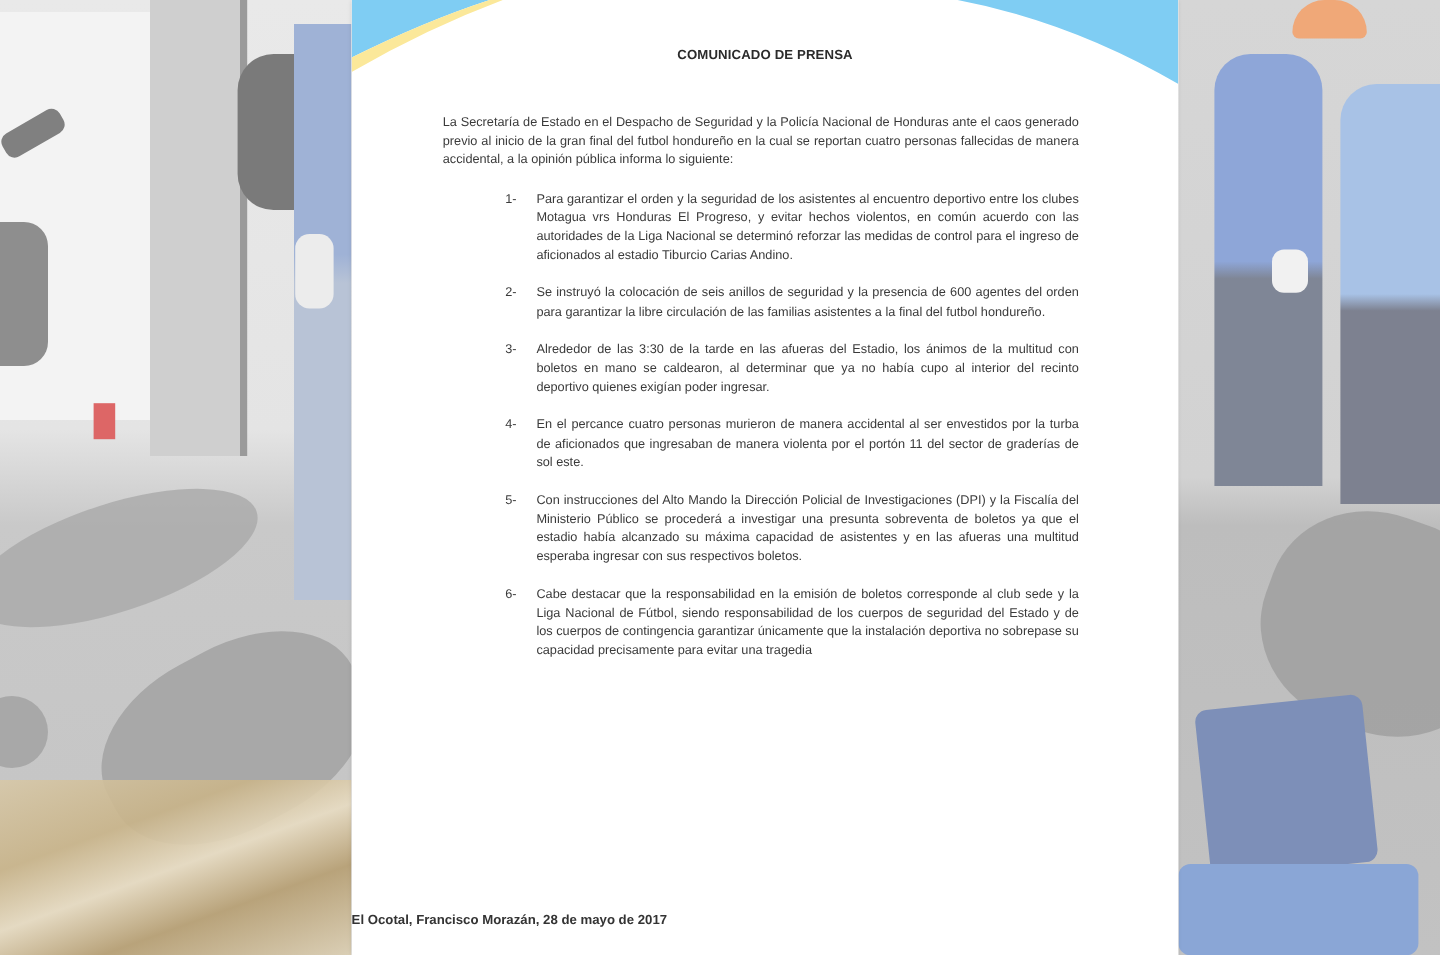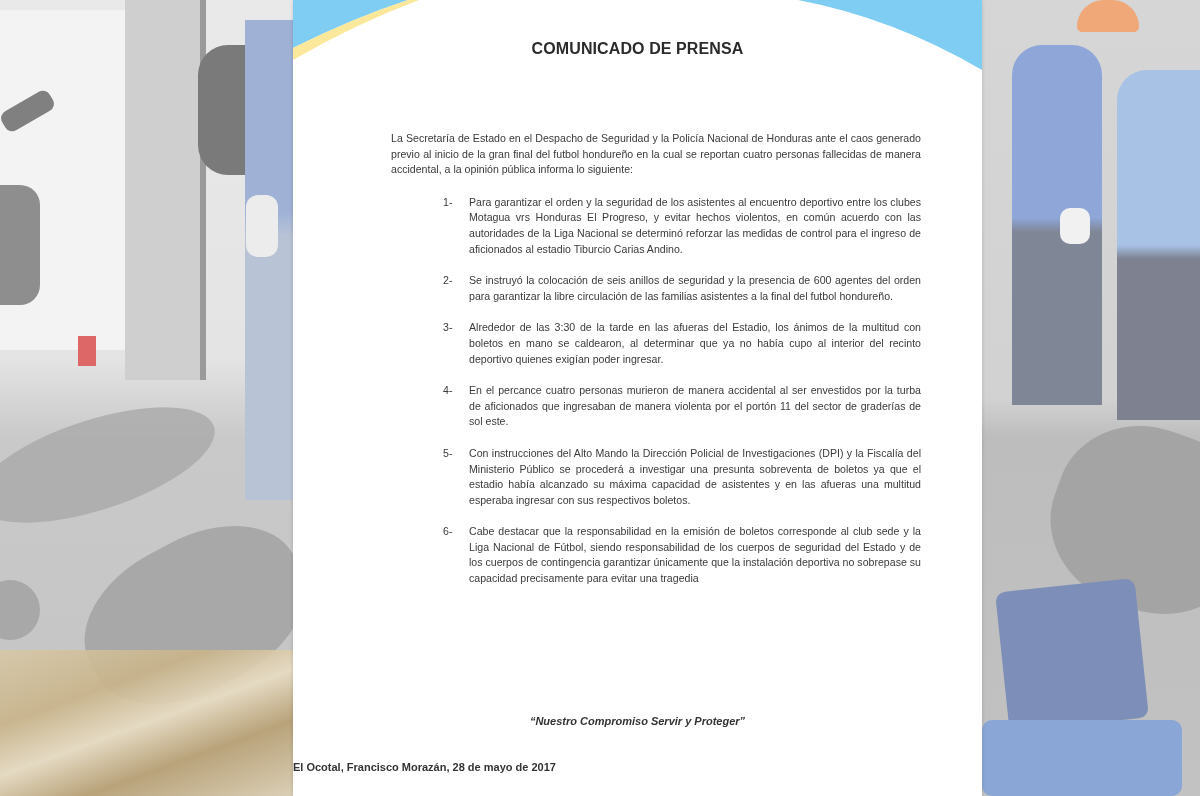--- a/index.html
+++ b/index.html
@@ -42,25 +42,25 @@
 
     
     .doc {
       position: absolute; left: 293px; top: 0; width: 689px; height: 796px;
       background: #ffffff; overflow: hidden;
       box-shadow: 0 0 4px rgba(0,0,0,.15);
     }
     .deco { position: absolute; top: 0; left: 0; width: 689px; height: 80px; }
     .doc-title {
       position: absolute; top: 40px; left: 0; width: 689px; text-align: center;
-      font-size: 16px; font-weight: bold; color: #2b2b2b; letter-spacing: .1px;
+      font-size: 11px; font-weight: bold; color: #2b2b2b; letter-spacing: .1px;
     }
     .doc-body {
-      position: absolute; left: 98px; top: 95px; width: 530px;
-      font-size: 10.6px; line-height: 15.6px; color: #3a3a3a; margin-top: 36px;
+      position: absolute; left: 76px; top: 95px; width: 530px;
+      font-size: 10.6px; line-height: 15.6px; color: #3a3a3a;
     }
     .para { text-align: justify; margin: 0; }
     .intro { margin-bottom: 17px; }
     ol.items { list-style: none; margin: 0 0 17px 0; padding: 0 0 0 52px; }
     ol.items li { position: relative; text-align: justify; margin-bottom: 16px; padding-left: 26px; }
     ol.items li:last-child { margin-bottom: 0; }
     .item-num { position: absolute; left: 0; top: 0; }
     .em { }
     .motto {
       position: absolute; top: 715px; left: 0; width: 689px; text-align: center;
@@ -134,15 +134,14 @@
         <span>Con instrucciones del Alto Mando la Dirección Policial de Investigaciones (DPI) y la Fiscalía del Ministerio Público se procederá a investigar una presunta sobreventa de boletos ya que el estadio había alcanzado su máxima capacidad de asistentes y en las afueras una multitud esperaba ingresar con sus respectivos boletos.</span>
       </li>
       <li>
         <span class="item-num">6-</span>
         <span>Cabe destacar que la responsabilidad en la emisión de boletos corresponde al club sede y la Liga Nacional de Fútbol, siendo responsabilidad de los cuerpos de seguridad del Estado y de los cuerpos de contingencia garantizar únicamente que la instalación deportiva no sobrepase su capacidad precisamente para evitar una tragedia</span>
       </li>
     </ol>
 
   </div>
 
-  <div class="motto">“Nuestro Compromiso Servir y Proteger”</div>
   <div class="signature">El Ocotal, Francisco Morazán, 28 de mayo de 2017</div>
 </div>
 
 </body></html>

